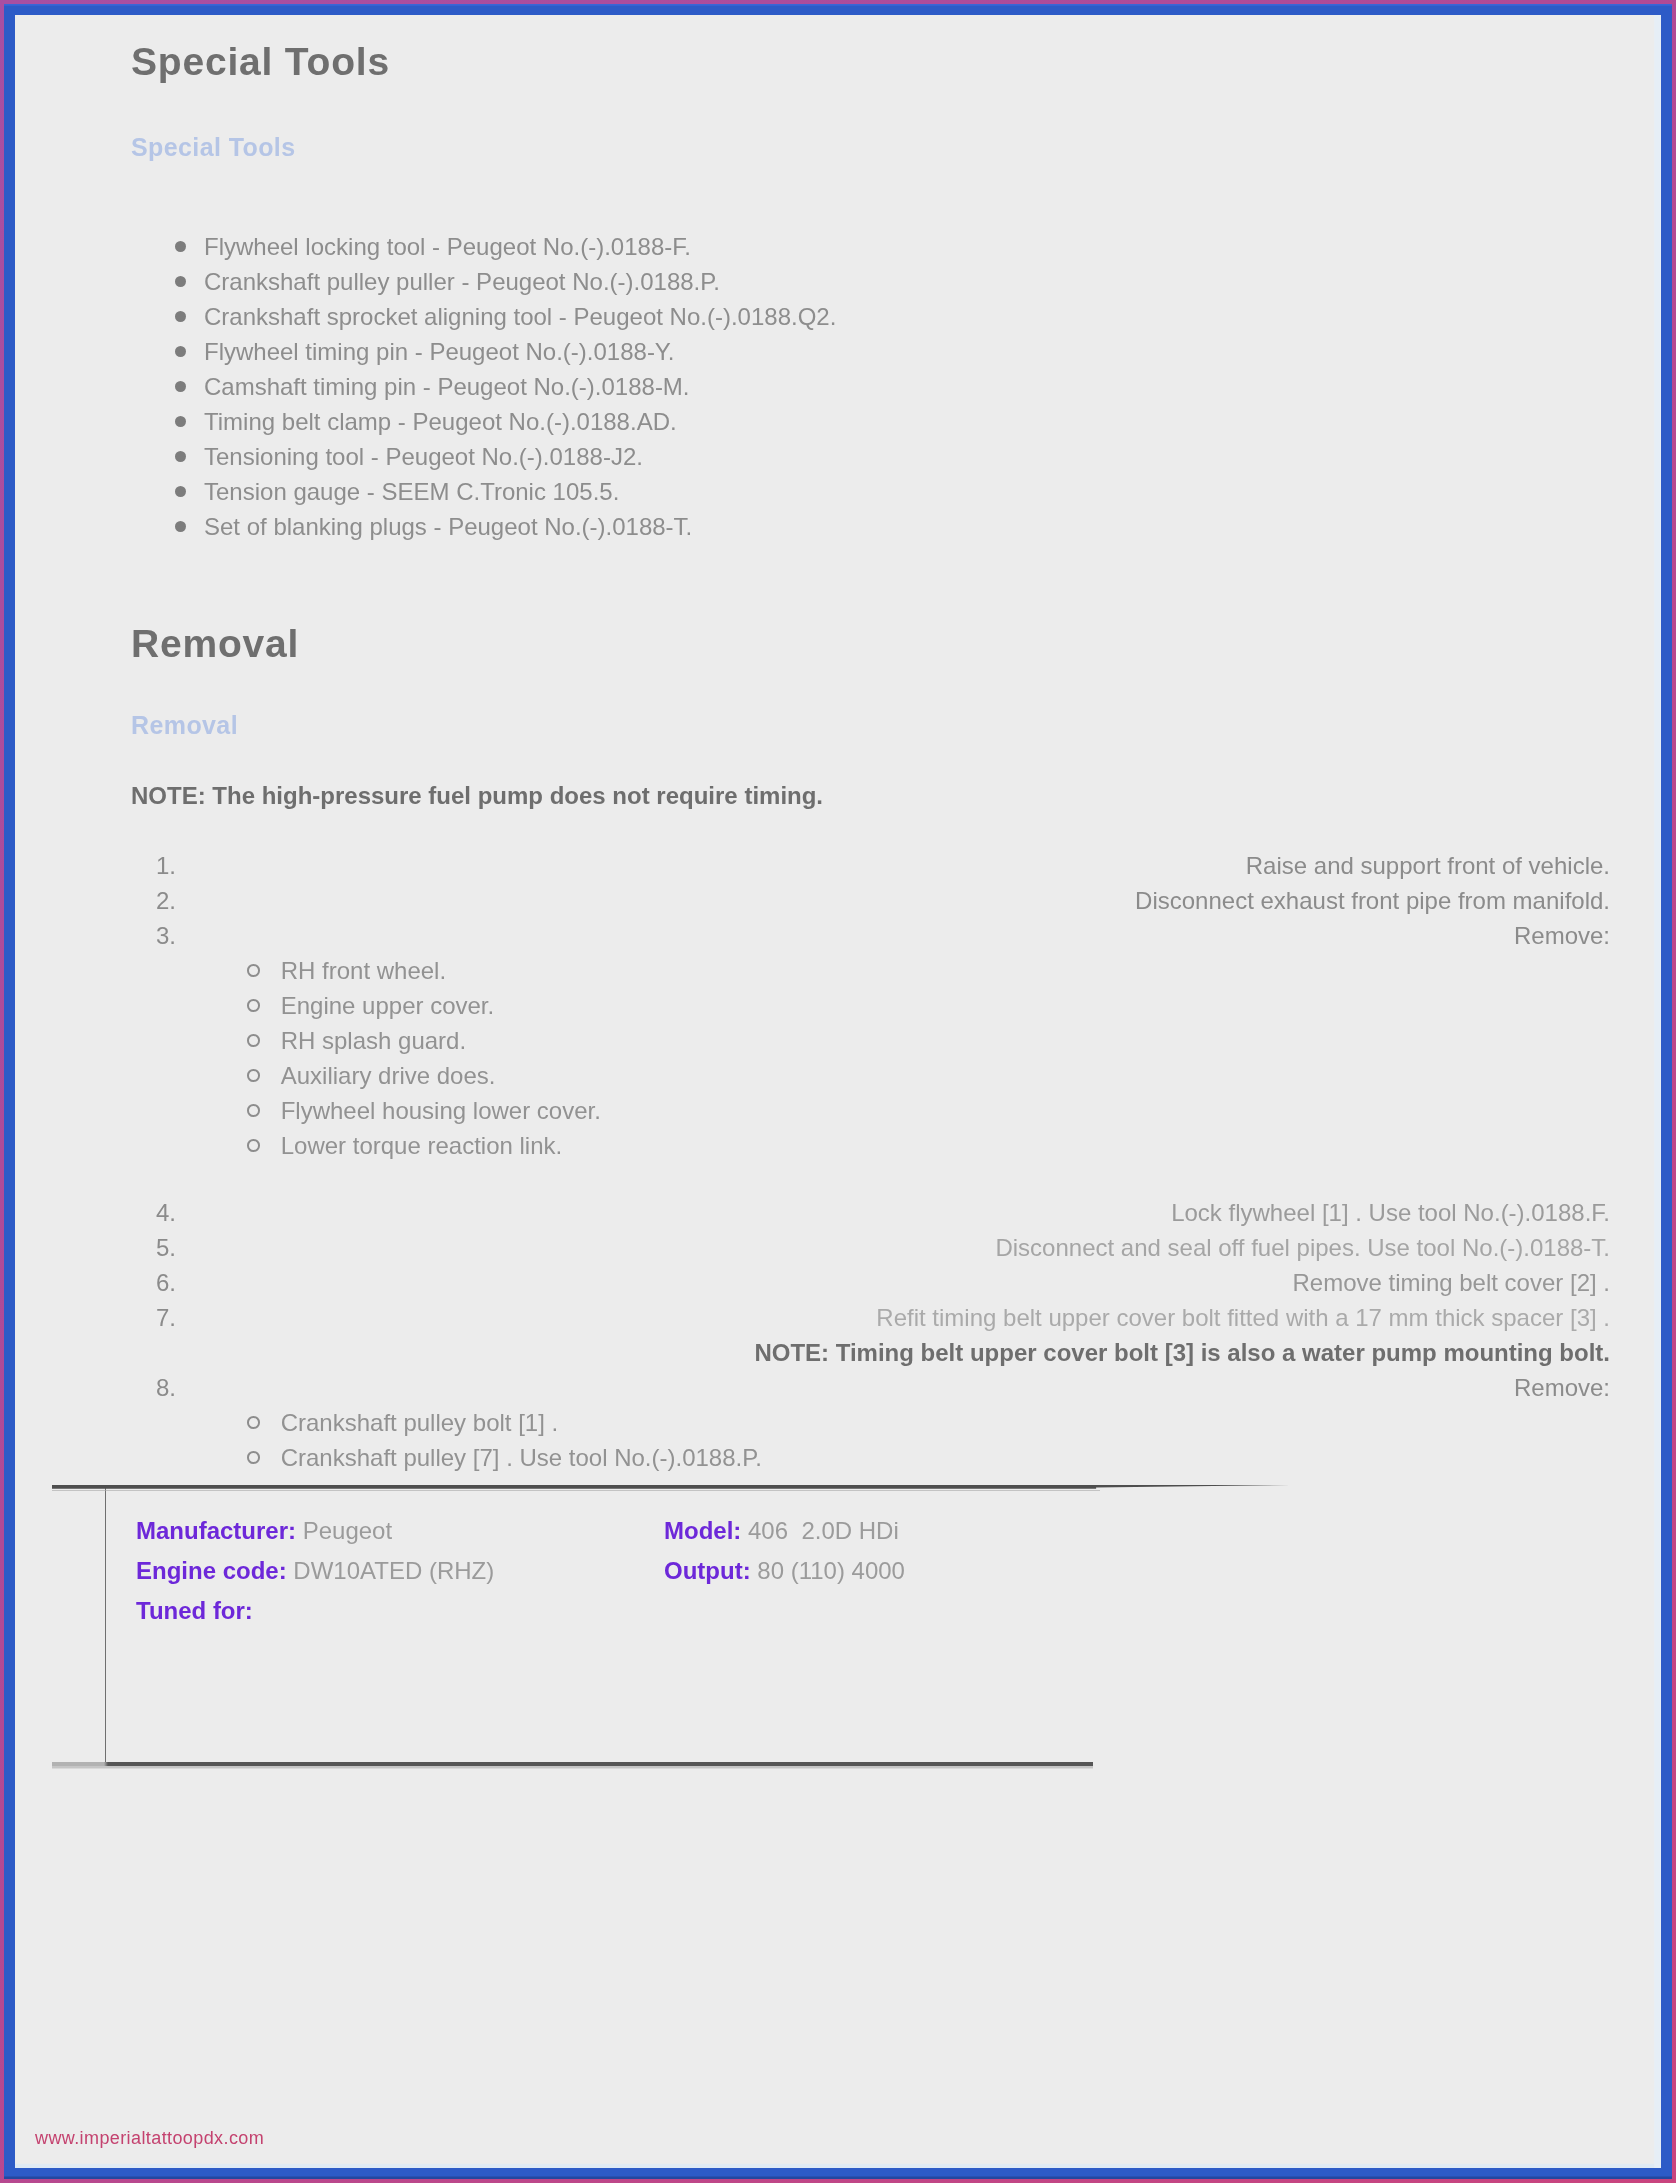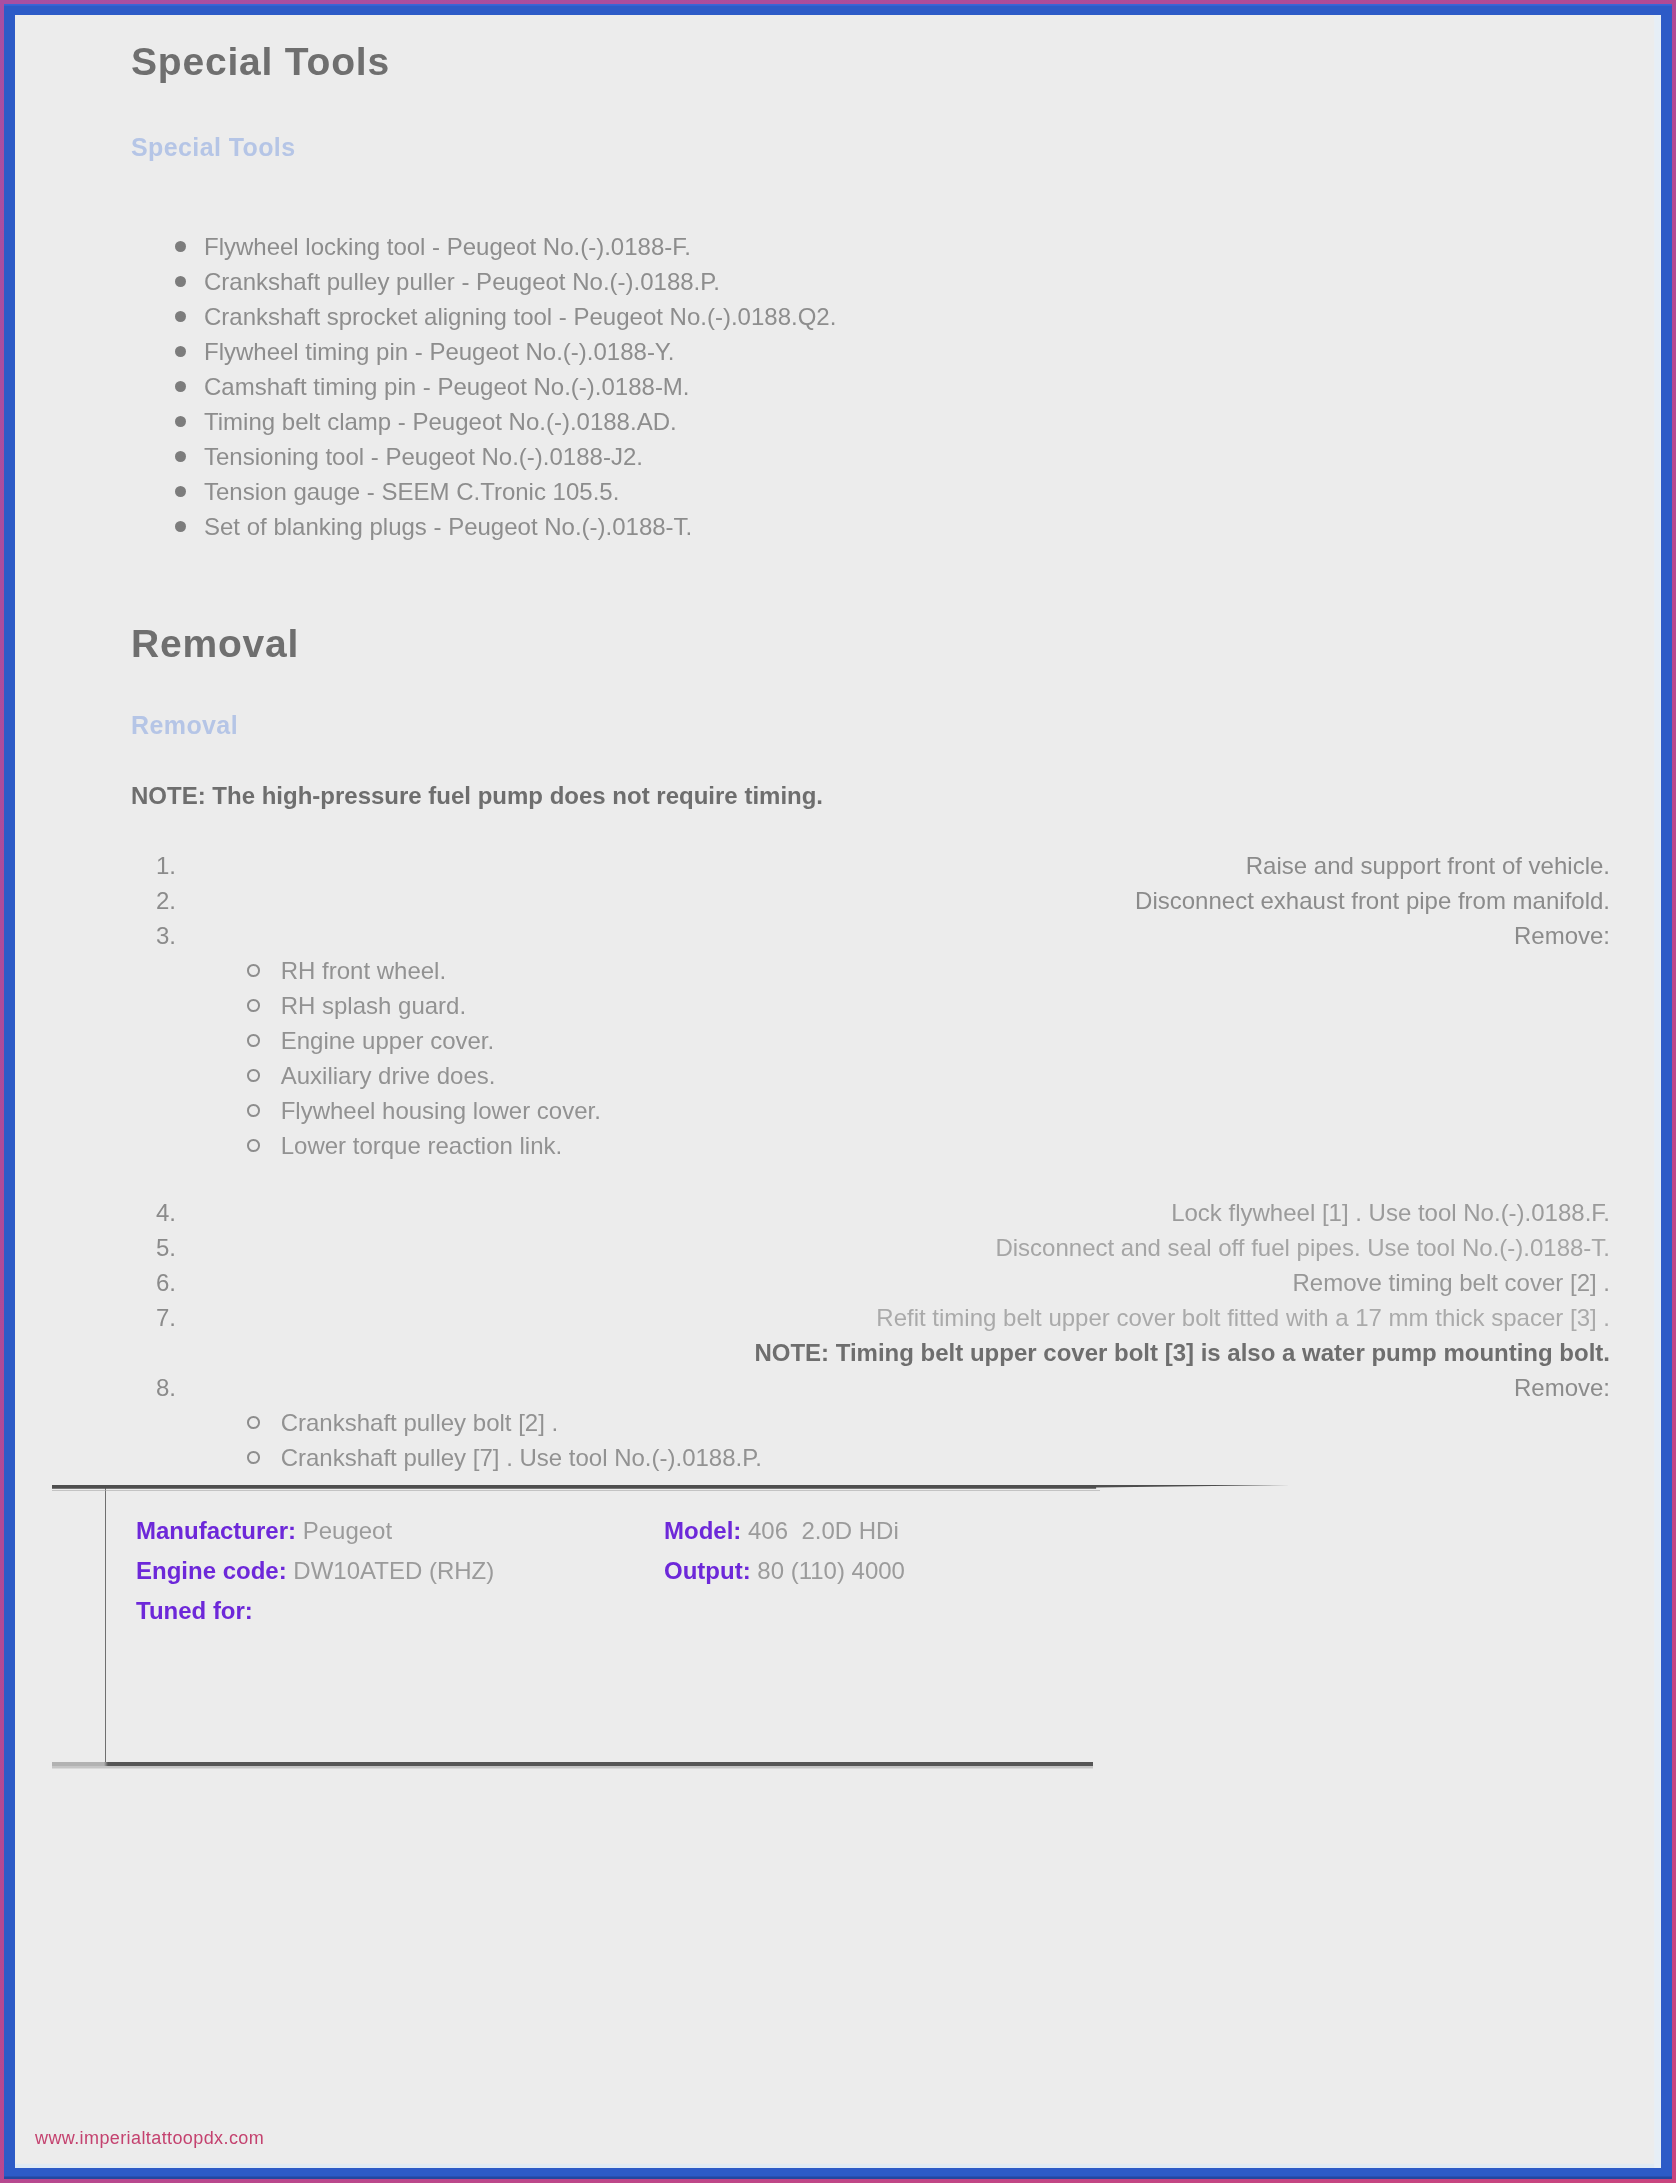--- a/index.html
+++ b/index.html
@@ -177,25 +177,25 @@
         <span class="num">3.</span>
         <div class="body">
           <span class="t">Remove:</span>
           <ul class="sub">
             <li>
               <span class="ring"></span>
               <span>RH front wheel.</span>
             </li>
             <li>
               <span class="ring"></span>
+              <span>Engine upper cover.</span>
+            </li>
+            <li>
+              <span class="ring"></span>
               <span>RH splash guard.</span>
-            </li>
-            <li>
-              <span class="ring"></span>
-              <span>Engine upper cover.</span>
             </li>
             <li>
               <span class="ring"></span>
               <span>Auxiliary drive does.</span>
             </li>
             <li>
               <span class="ring"></span>
               <span>Flywheel housing lower cover.</span>
             </li>
             <li>
@@ -230,21 +230,21 @@
           <div class="inote">NOTE: Timing belt upper cover bolt [3] is also a water pump mounting bolt.</div>
         </div>
       </li>
       <li class="step">
         <span class="num">8.</span>
         <div class="body">
           <span class="t">Remove:</span>
           <ul class="sub">
             <li>
               <span class="ring"></span>
-              <span>Crankshaft pulley bolt [2] .</span>
+              <span>Crankshaft pulley bolt [1] .</span>
             </li>
             <li>
               <span class="ring"></span>
               <span>Crankshaft pulley [7] . Use tool No.(-).0188.P.</span>
             </li>
           </ul>
         </div>
       </li>
     </ol>
 

